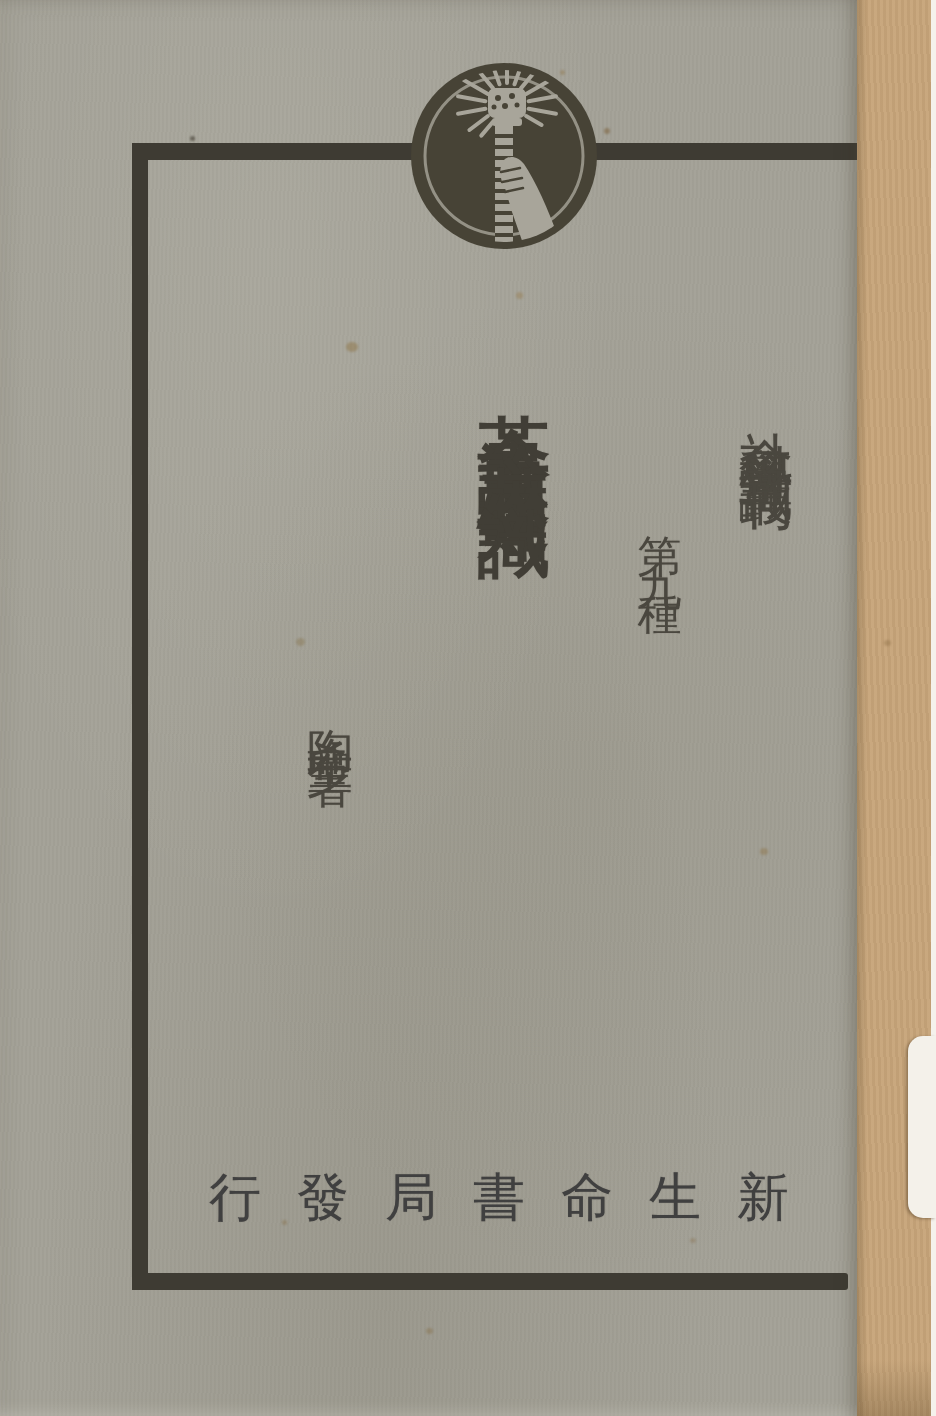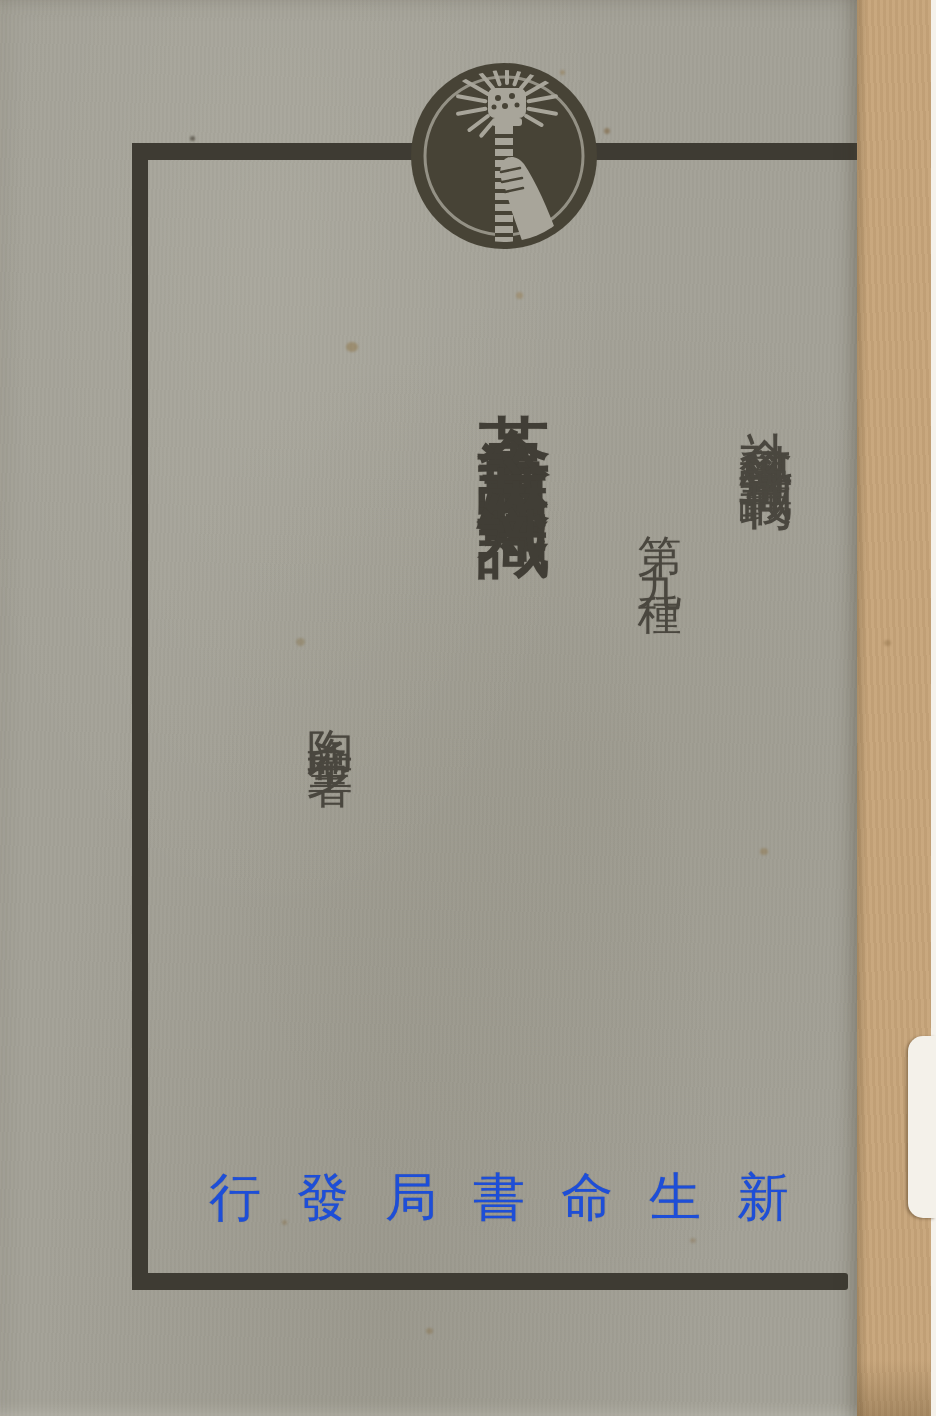--- a/index.html
+++ b/index.html
@@ -54,21 +54,21 @@
     color:#4a473f;white-space:nowrap;
     text-shadow:0 0 1px rgba(74,71,63,.4);
   }
   .series-title{left:729px;top:388px;font-size:54px;letter-spacing:7px;}
   .edition    {left:630px;top:500px;font-size:44px;letter-spacing:31px;}
   .main-title {left:466px;top:356px;font-size:72px;letter-spacing:13px;
                font-weight:bold;color:#413e36;}
   .author     {left:299px;top:692px;font-size:46px;letter-spacing:11px;}
   .publisher{
     position:absolute;left:209px;top:1163px;font-size:52px;letter-spacing:36px;
-    color:#1d4ed8;white-space:nowrap;text-shadow:0 0 1px rgba(69,66,58,.4);
+    color:#404040;white-space:nowrap;text-shadow:0 0 1px rgba(69,66,58,.4);
   }
   
   .stain{position:absolute;border-radius:50%;filter:blur(1px);}
   .s1{left:346px;top:342px;width:12px;height:10px;background:rgba(140,110,60,.45);}
   .s2{left:516px;top:292px;width:7px;height:7px;background:rgba(150,120,70,.40);}
   .s3{left:604px;top:128px;width:6px;height:6px;background:rgba(120,90,50,.50);}
   .s4{left:296px;top:638px;width:9px;height:8px;background:rgba(130,105,60,.35);}
   .s5{left:760px;top:848px;width:8px;height:7px;background:rgba(140,110,60,.40);}
   .s6{left:426px;top:1328px;width:7px;height:6px;background:rgba(130,100,55,.35);}
   .s7{left:190px;top:136px;width:5px;height:5px;background:rgba(60,55,45,.60);}

